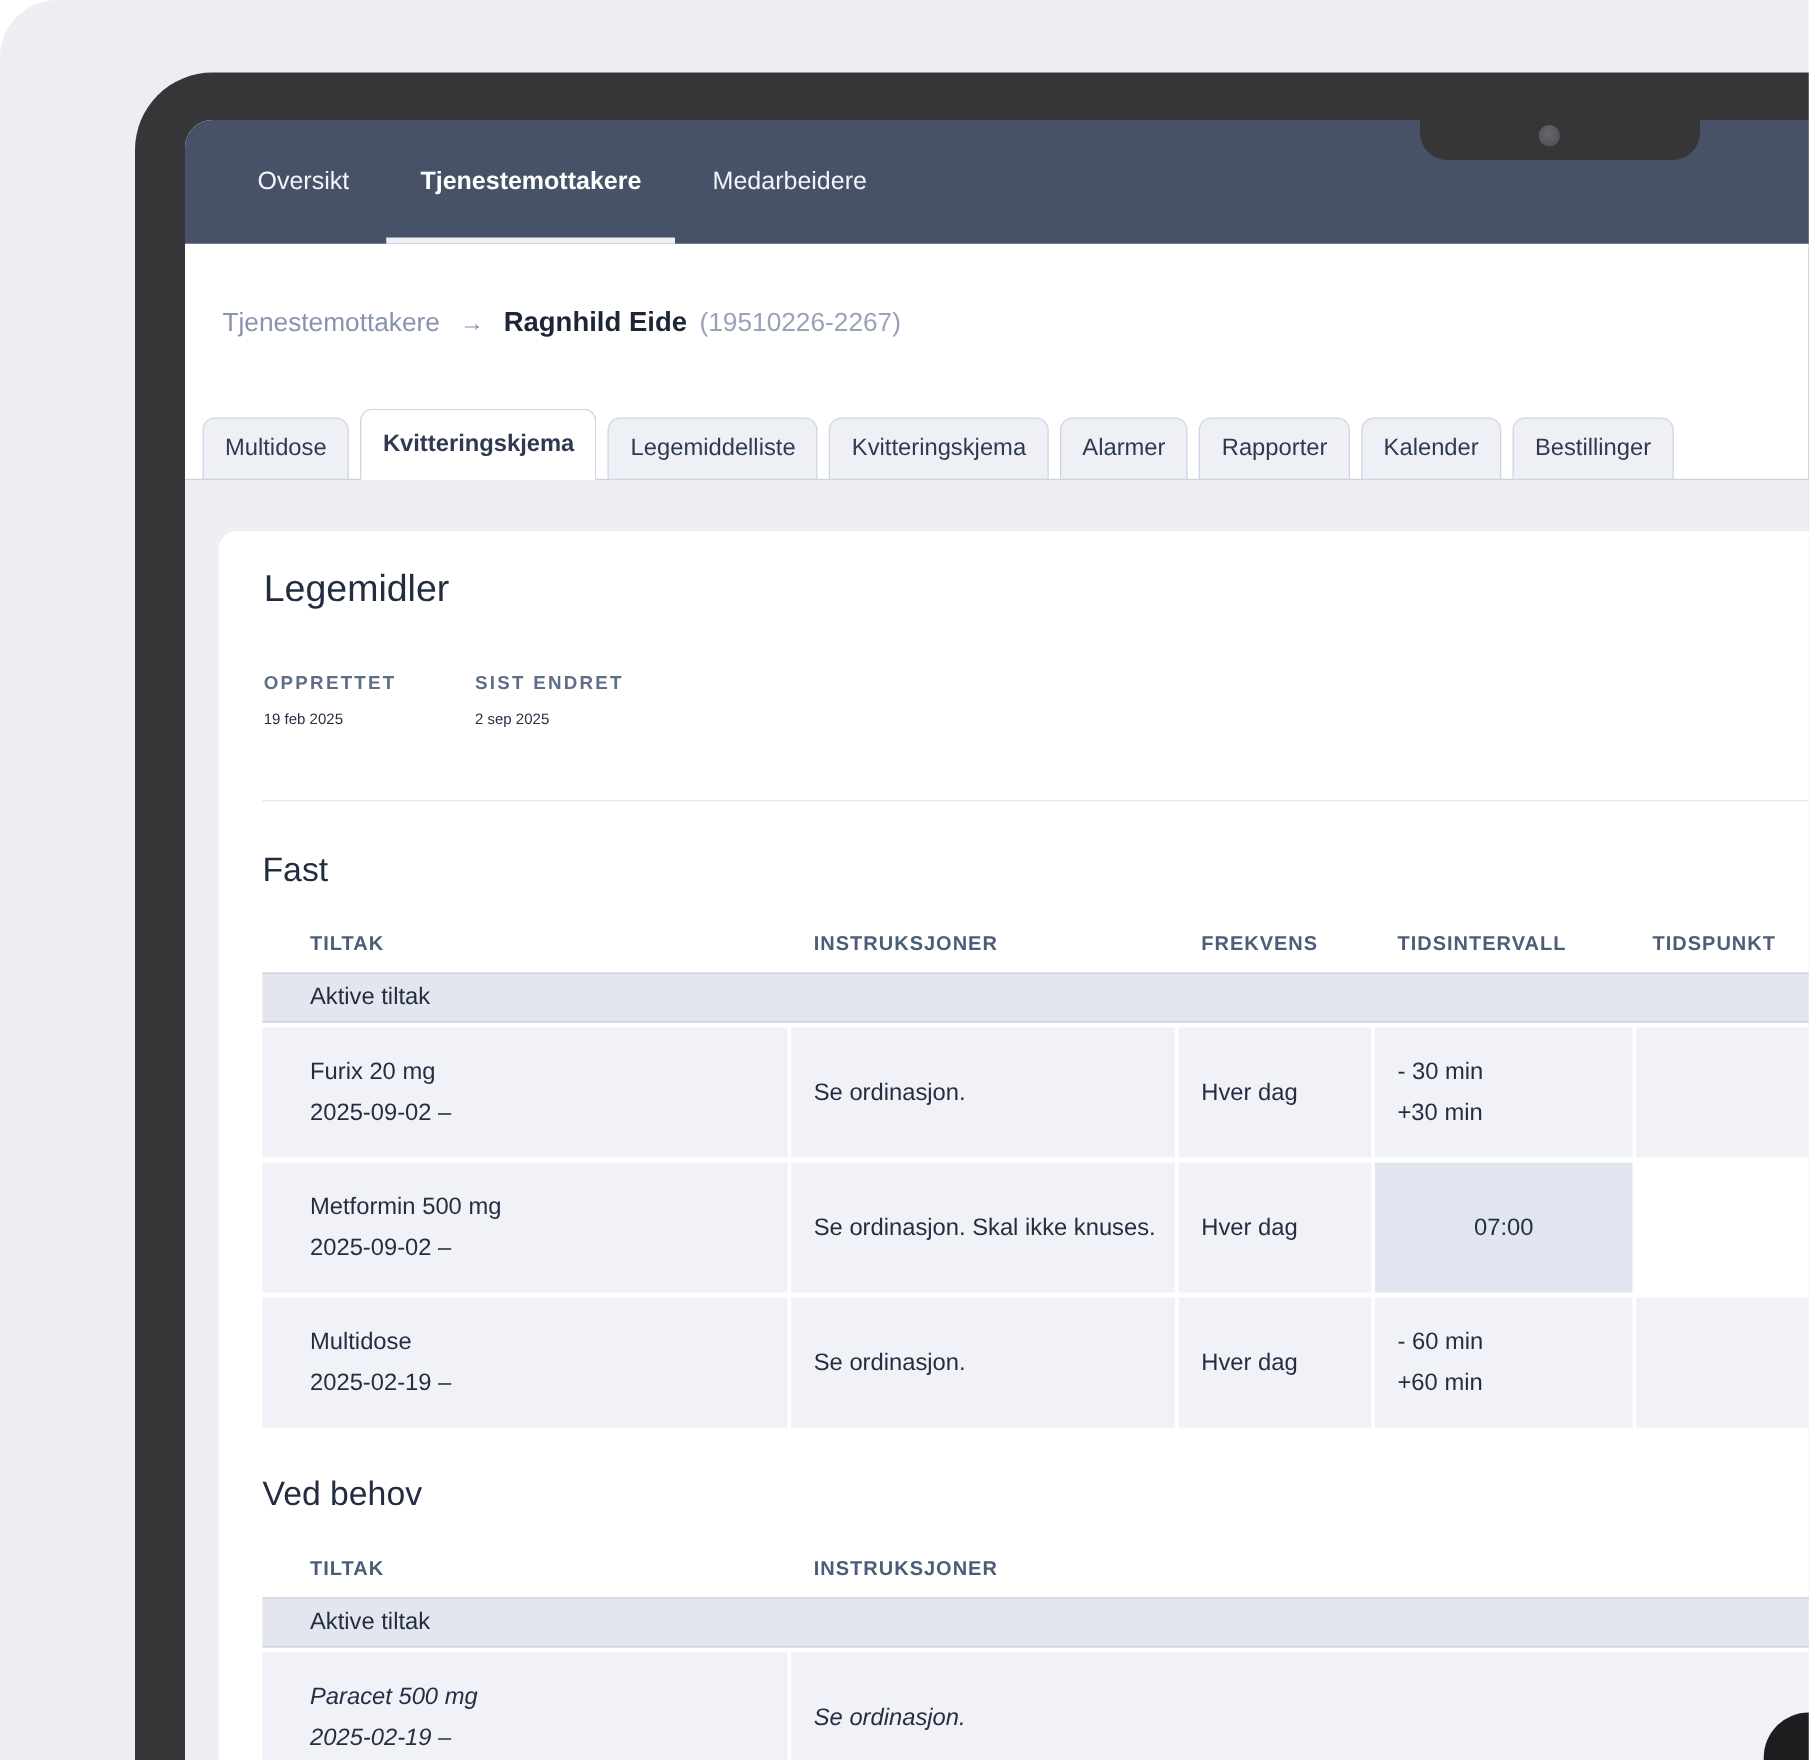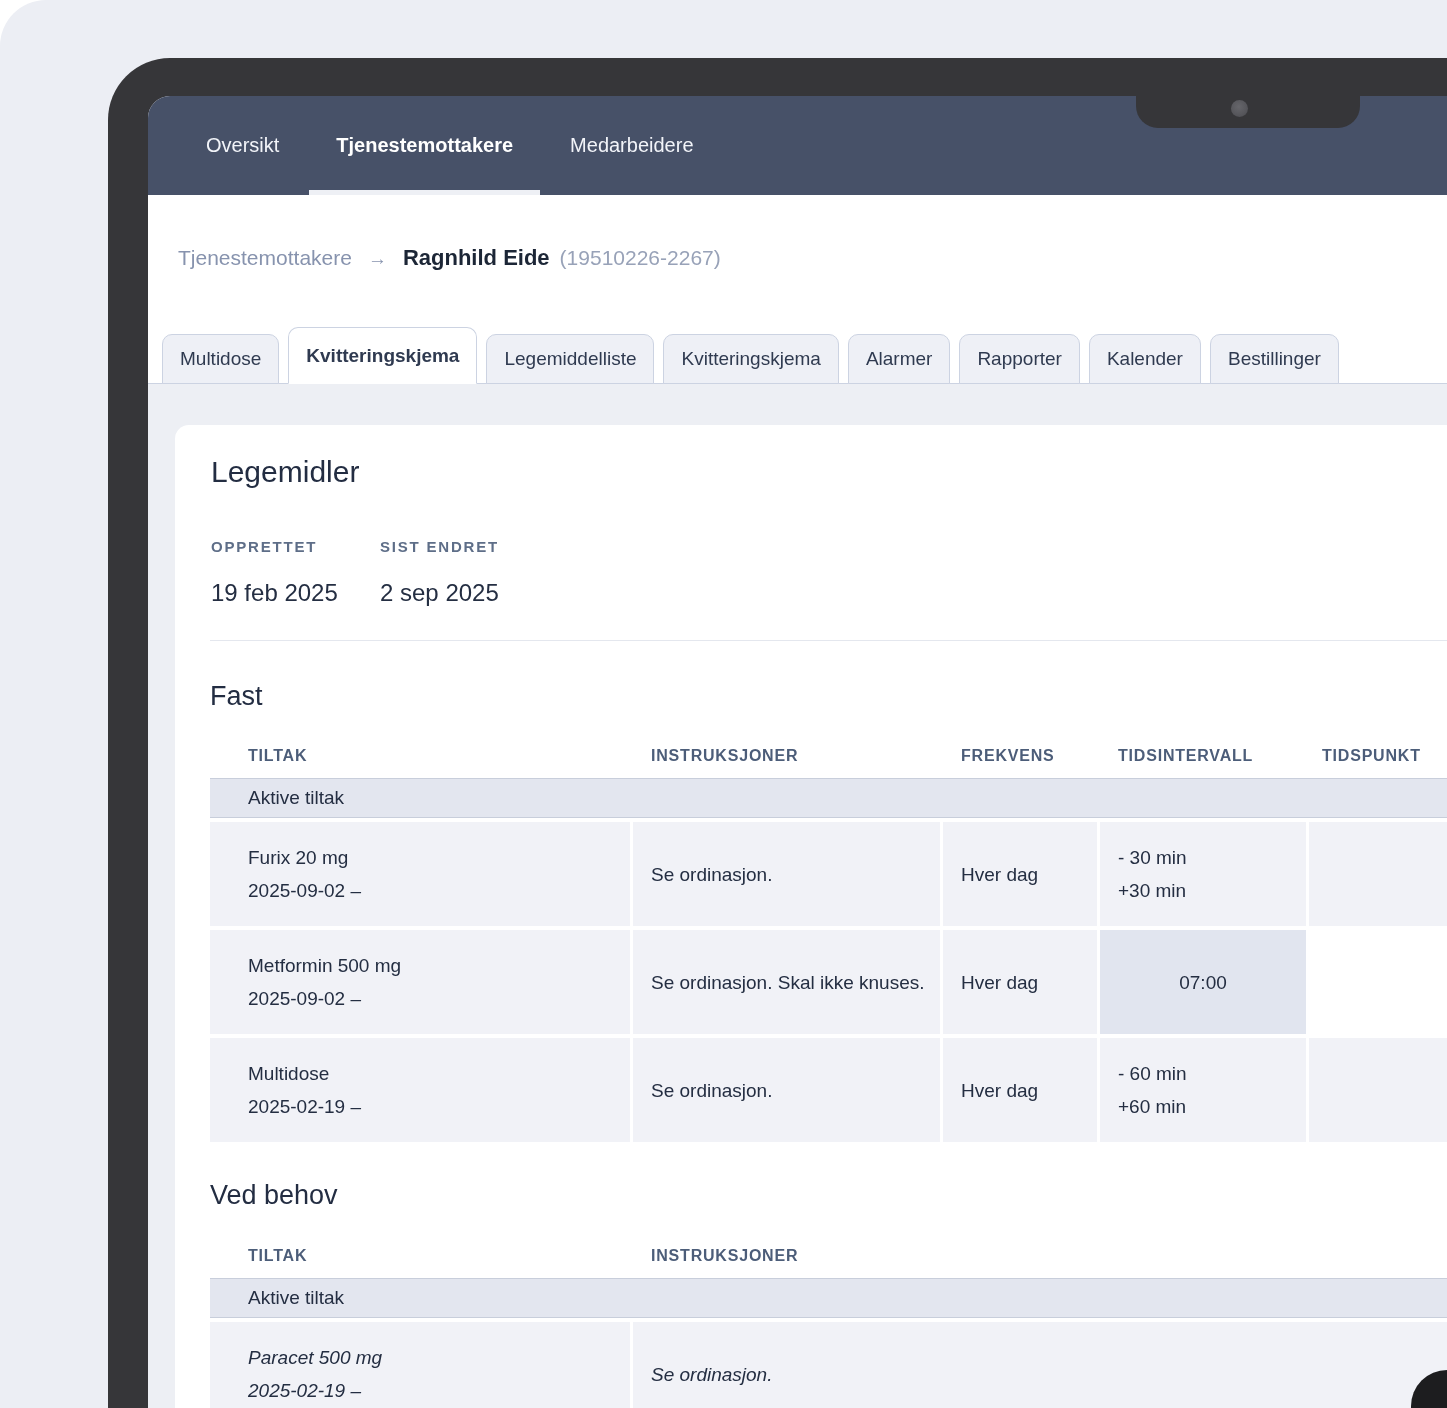--- a/index.html
+++ b/index.html
@@ -54,21 +54,21 @@
   .content { position:absolute; left:0; right:0; top:288px; bottom:-60px; background:#edeff4; }
   .card { position:absolute; left:27px; top:41px; width:1335px; height:1120px; background:#ffffff;
           border-top-left-radius:14px; }
 
   .card-title { position:absolute; left:36px; top:30px; font-size:30px; font-weight:500; color:#232d42; }
 
   .meta { position:absolute; left:36px; top:113px; display:flex; }
   .meta-col { display:flex; flex-direction:column; }
   .meta-col.first { width:169px; }
   .meta-label { font-size:15px; font-weight:700; letter-spacing:1.8px; color:#5e6e88; }
-  .meta-value { font-size:24px; color:#242e42; margin-top:24px; }
+  .meta-value { font-size:12px; color:#242e42; margin-top:13px; }
 
   .hr { position:absolute; left:35px; right:0; top:215px; height:1px; background:#e4e7ee; }
 
   .sec-title { position:absolute; left:35px; font-size:27px; font-weight:500; color:#232d42; }
   .sec-title.fast { top:256px; }
   .sec-title.ved { top:755px; }
 
   .tbl { position:absolute; left:35px; width:1265px; }
   .tbl.fast { top:322px; }
   .tbl.ved { top:822px; }

